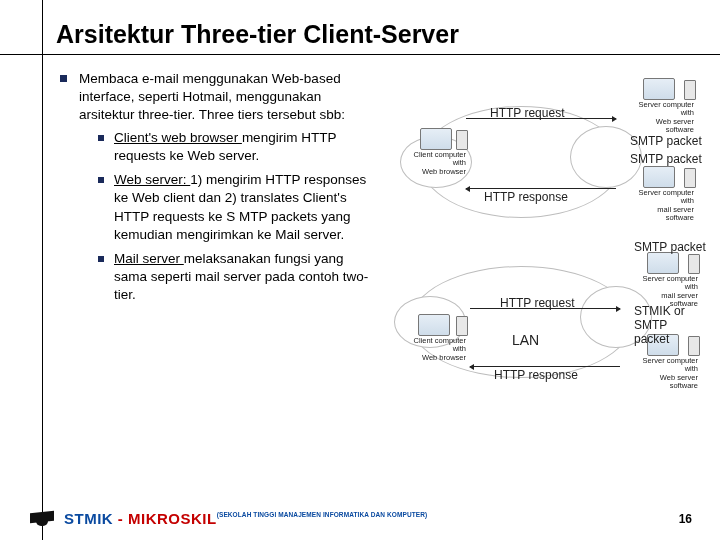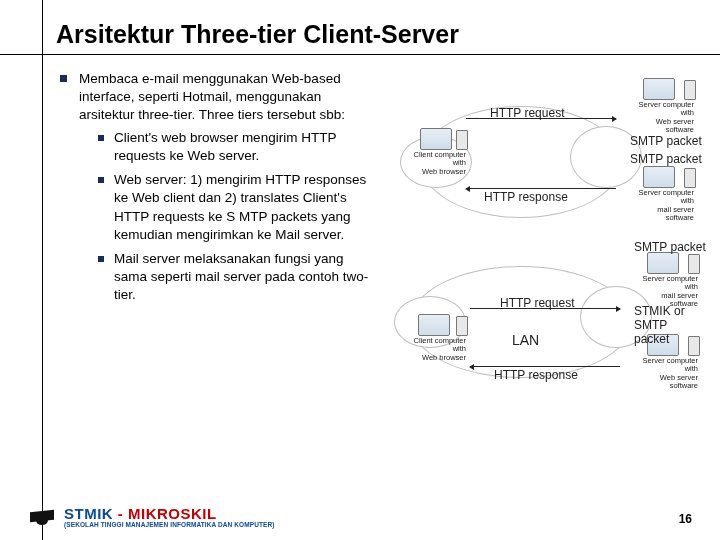--- a/index.html
+++ b/index.html
@@ -70,20 +70,21 @@
     margin-top: 6px;
     margin-right: 10px;
   }
   .sublist {
     margin-left: 38px;
   }
   .sublist .bullet {
     margin-bottom: 6px;
   }
   .u {
+    text-decoration: underline;
     margin-top: 20px;
   }
   .diagram {
     position: absolute;
     left: 380px;
     top: 76px;
     width: 320px;
     height: 320px;
   }
   .comp {
@@ -165,21 +166,21 @@
     position: absolute;
     left: 8px;
     top: 10px;
     width: 12px;
     height: 8px;
     background: #111;
     border-radius: 0 0 5px 5px;
   }
   .brand {
     display: flex;
-    flex-direction: column;
+    flex-direction: row;
     line-height: 1;
   }
   .brand .main {
     font-size: 15px;
     font-weight: 900;
     letter-spacing: 0.5px;
     color: #0a4aa0;
   }
   .brand .main .dash {
     color: #c40000;

